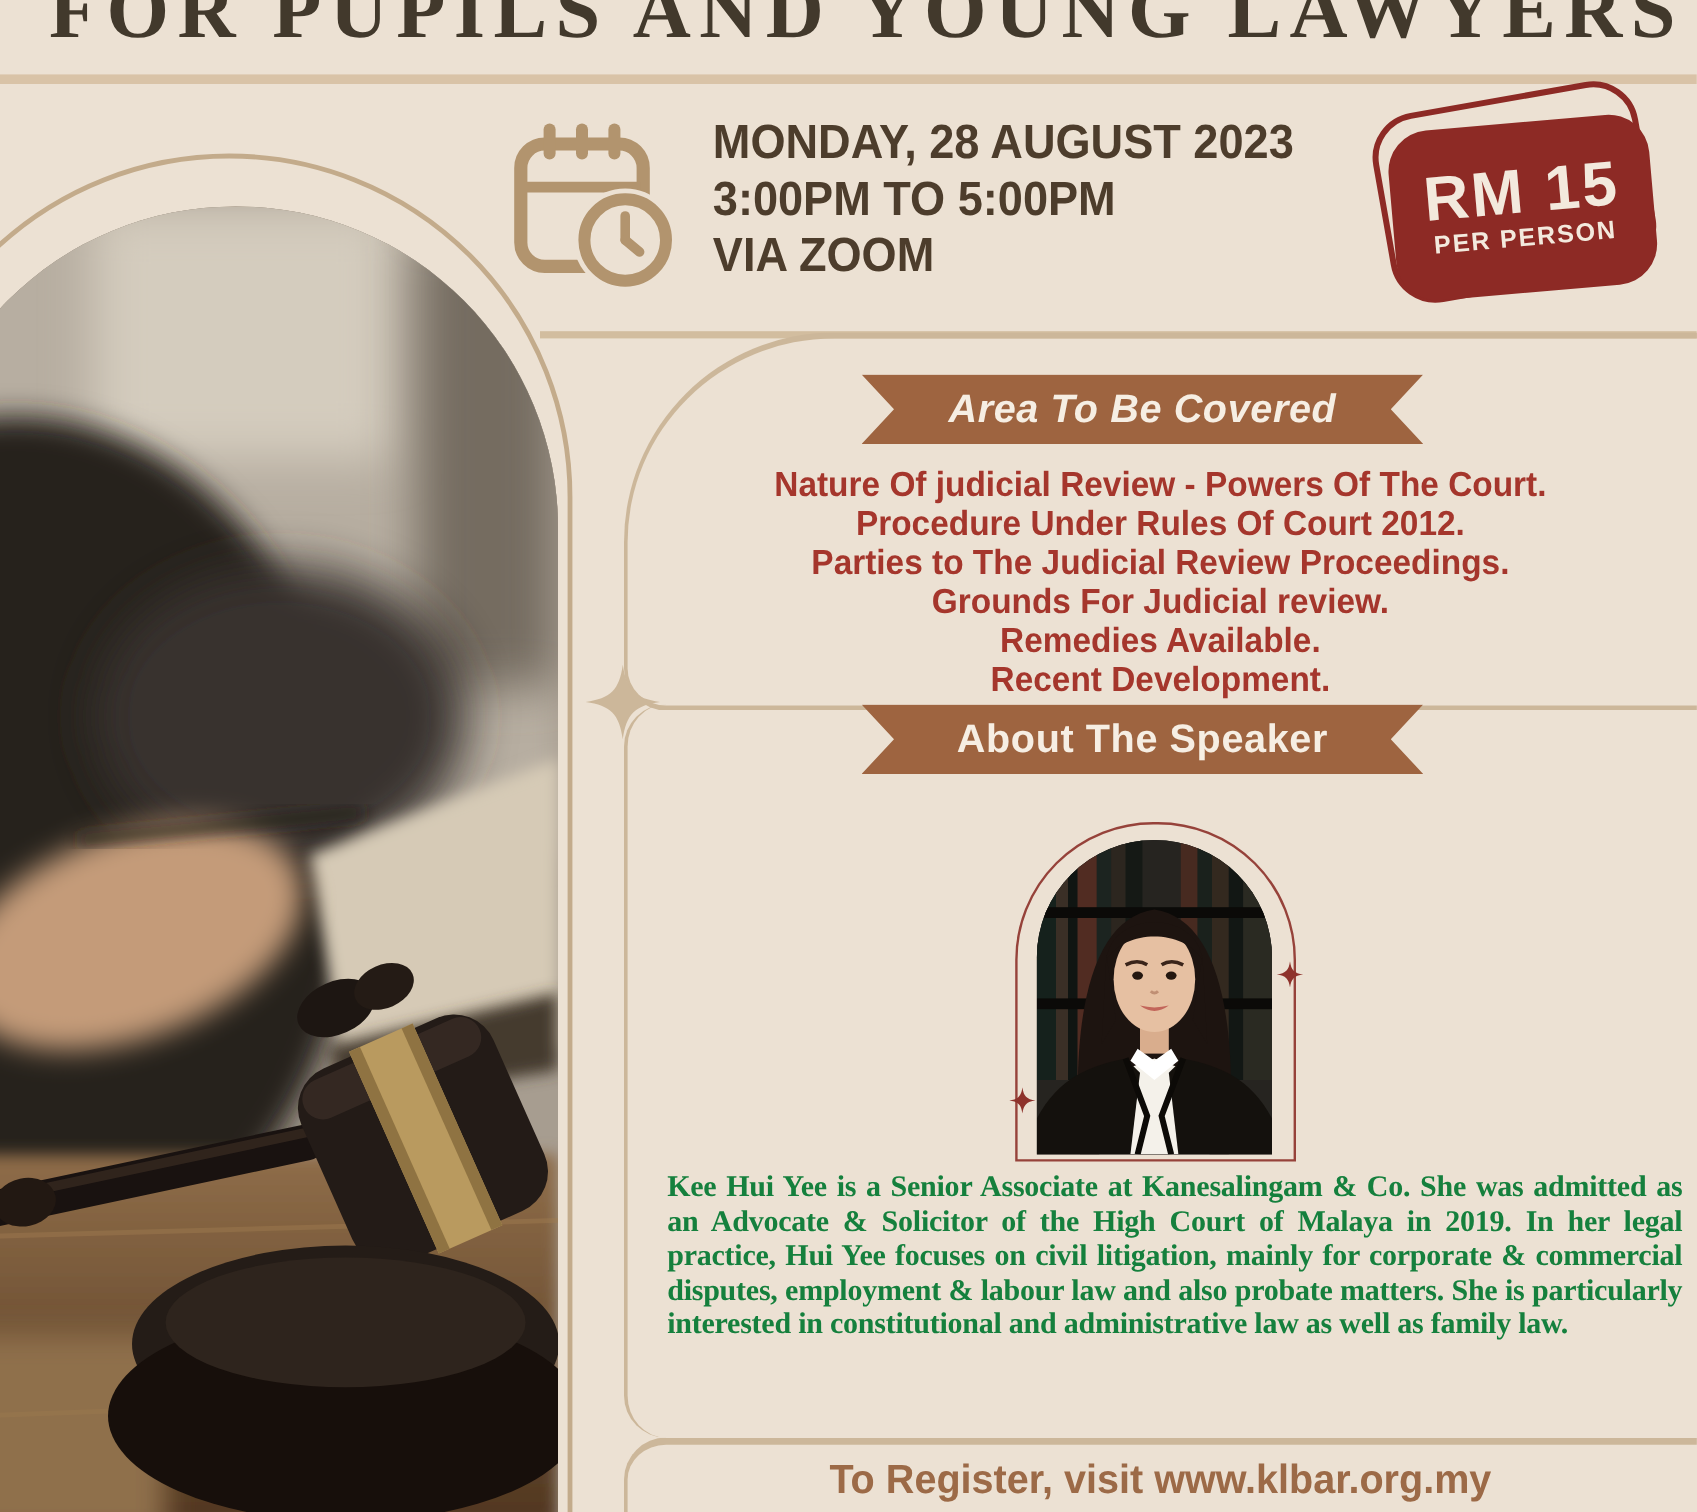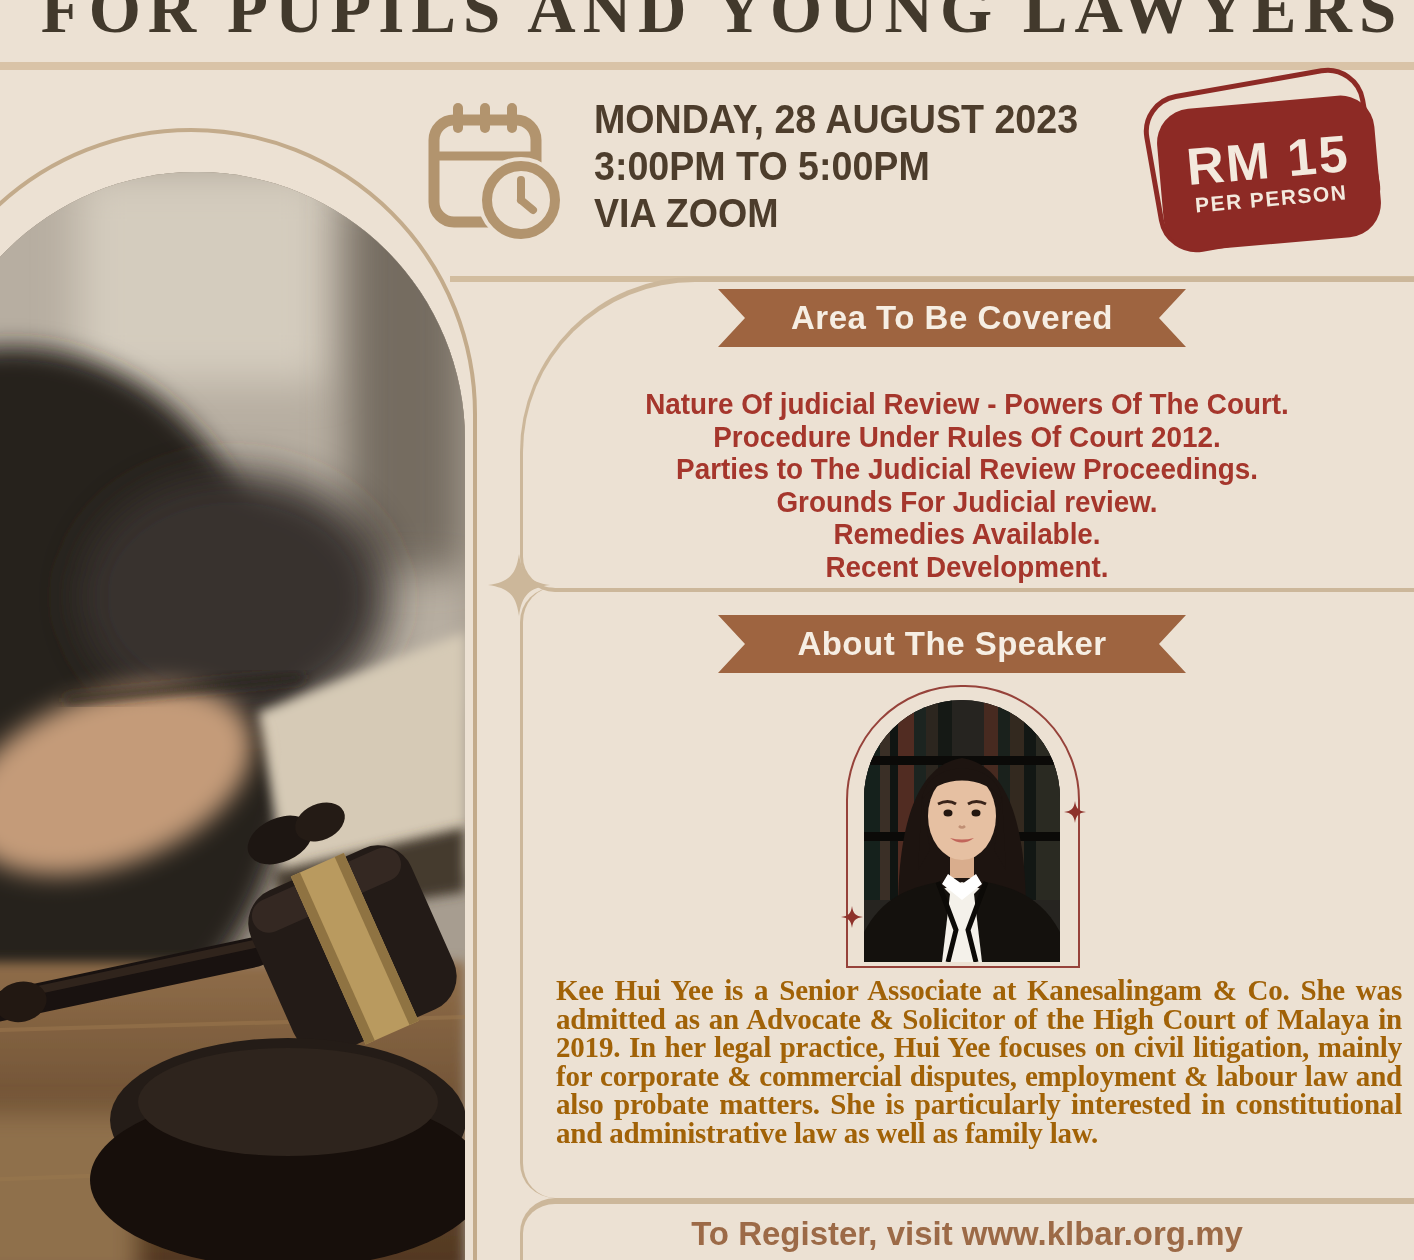--- a/index.html
+++ b/index.html
@@ -68,22 +68,22 @@
   }
   .sparkle-tan{position:absolute;left:488px;top:554px;width:62px;height:62px;}
 
   
   .ribbon{
     position:absolute;left:718px;width:468px;height:58px;background:#9e6440;
     clip-path:polygon(0 0,100% 0,calc(100% - 27px) 50%,100% 100%,0 100%,27px 50%);
     display:flex;align-items:center;justify-content:center;
     color:#f6eee3;font-size:33px;font-weight:bold;letter-spacing:0.5px;
   }
-  .ribbon-areas{top:289px;}
-  .ribbon-speaker{top:615px;}
+  .ribbon-areas{top:312px;font-style:italic;}
+  .ribbon-speaker{top:587px;}
 
   
   .topics{
     position:absolute;left:524px;width:886px;top:388px;text-align:center;
     font-weight:bold;font-size:29px;line-height:32.5px;color:#a5362c;
     transform:scaleX(0.96);transform-origin:center top;
   }
 
   
   .speaker-outline{
@@ -95,21 +95,21 @@
     border-radius:98px 98px 0 0;overflow:hidden;background:#262420;
   }
   .sparkle-red{position:absolute;width:22px;height:22px;}
   .sparkle-red.left{left:841px;top:906px;}
   .sparkle-red.right{left:1064px;top:801px;}
 
   
   .bio{
     position:absolute;left:556px;width:846px;top:976px;
     font-family:"Liberation Serif",serif;font-weight:bold;
-    font-size:29px;line-height:28.5px;color:#a16207;
+    font-size:25px;line-height:28.5px;color:#15803d;
     text-align:justify;letter-spacing:-0.2px;
   }
 
   
   .register{
     position:absolute;left:520px;width:894px;top:1214px;text-align:center;
     font-weight:bold;font-size:34px;color:#9c6a47;
     transform:scaleX(0.97);transform-origin:center top;white-space:nowrap;
   }
 </style>

